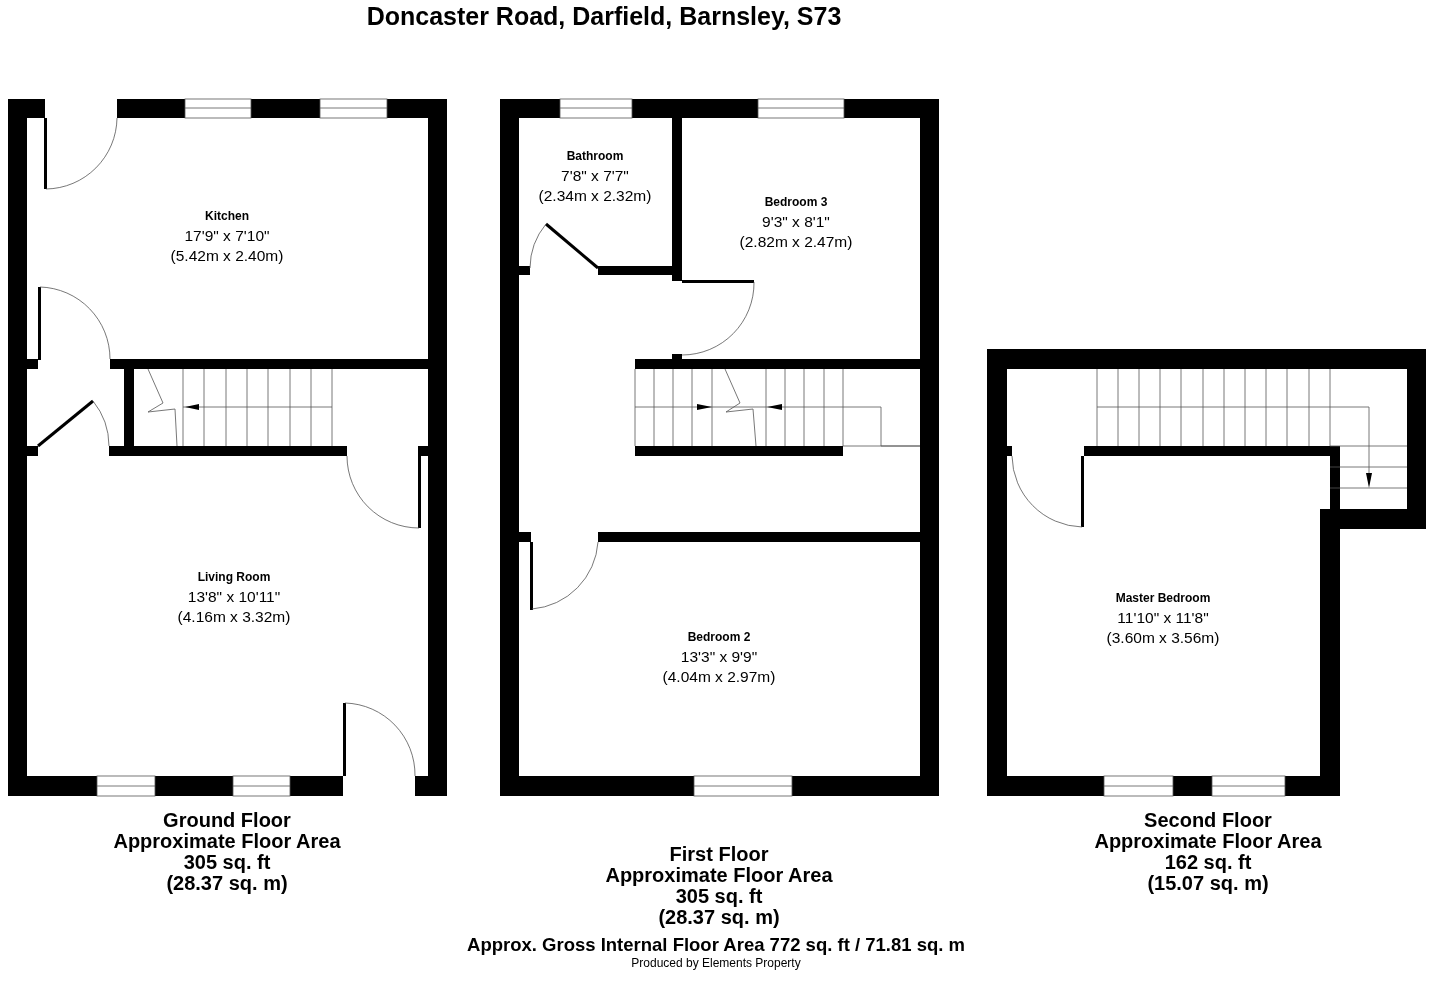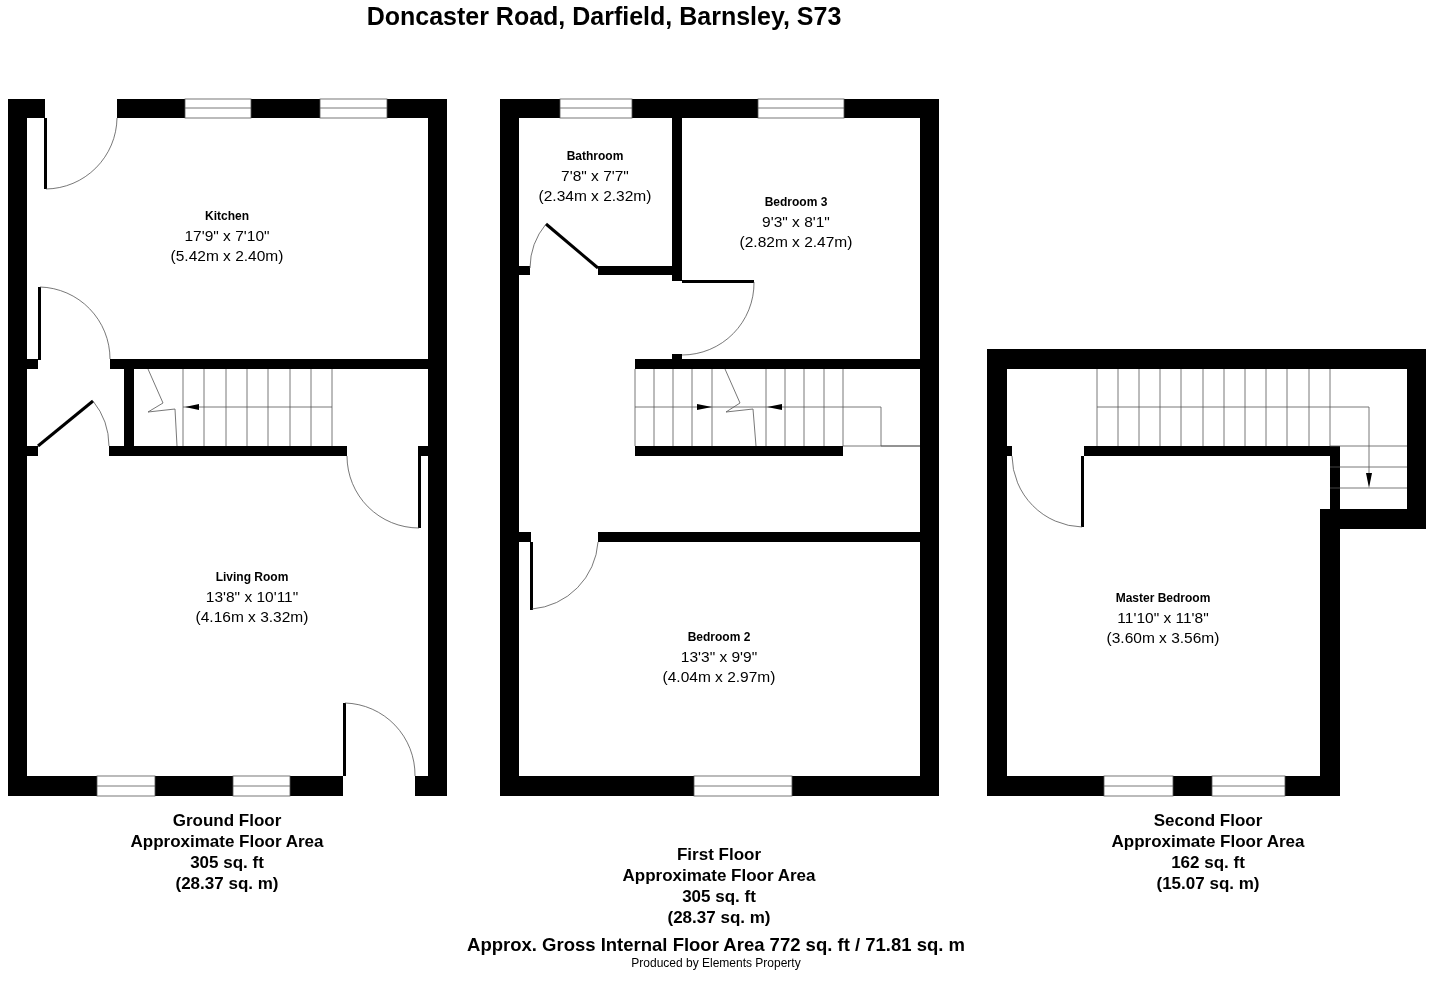--- a/index.html
+++ b/index.html
@@ -3,21 +3,21 @@
   <meta charset="utf-8">
   <style>
     html, body { margin: 0; padding: 0; background: #ffffff; }
     body { width: 1432px; height: 992px; position: relative; overflow: hidden;
            font-family: "Liberation Sans", sans-serif; color: #000; }
     .title { position: absolute; left: 0; width: 1208px; top: 2px; text-align: center;
              font-size: 25px; font-weight: bold; }
     svg.plan { position: absolute; left: 0; top: 0; }
     .room-label { position: absolute; text-align: center; line-height: 20px; font-size: 15.5px; transform: translateX(-50%); white-space: nowrap; }
     .room-label .name { font-weight: bold; font-size: 12px; }
-    .floor-label { position: absolute; text-align: center; font-weight: bold; font-size: 17px; line-height: 21px;
+    .floor-label { position: absolute; text-align: center; font-weight: bold; font-size: 20px; line-height: 21px;
                    transform: translateX(-50%); white-space: nowrap; }
     .footer { position: absolute; left: 0; width: 1432px; text-align: center; }
     .footer .gross { font-weight: bold; font-size: 18.5px; line-height: 22px; }
     .footer .small { font-size: 12px; line-height: 15px; }
   </style>
 </head>
 <body>
 
 <div class="title">Doncaster Road, Darfield, Barnsley, S73</div>
 
@@ -225,21 +225,21 @@
       <line x1="1212" y1="786" x2="1285" y2="786" stroke="#555" stroke-width="0.8"></line>
     </g>
   </g>
 </svg>
 
 <div class="room-label" style="left:227px; top:206px;">
   <div class="name">Kitchen</div>
   <div>17'9" x 7'10"</div>
   <div>(5.42m x 2.40m)</div>
 </div>
-<div class="room-label" style="left:252px; top:567px;">
+<div class="room-label" style="left:234px; top:567px;">
   <div class="name">Living Room</div>
   <div>13'8" x 10'11"</div>
   <div>(4.16m x 3.32m)</div>
 </div>
 <div class="room-label" style="left:595px; top:146px;">
   <div class="name">Bathroom</div>
   <div>7'8" x 7'7"</div>
   <div>(2.34m x 2.32m)</div>
 </div>
 <div class="room-label" style="left:796px; top:192px;">

